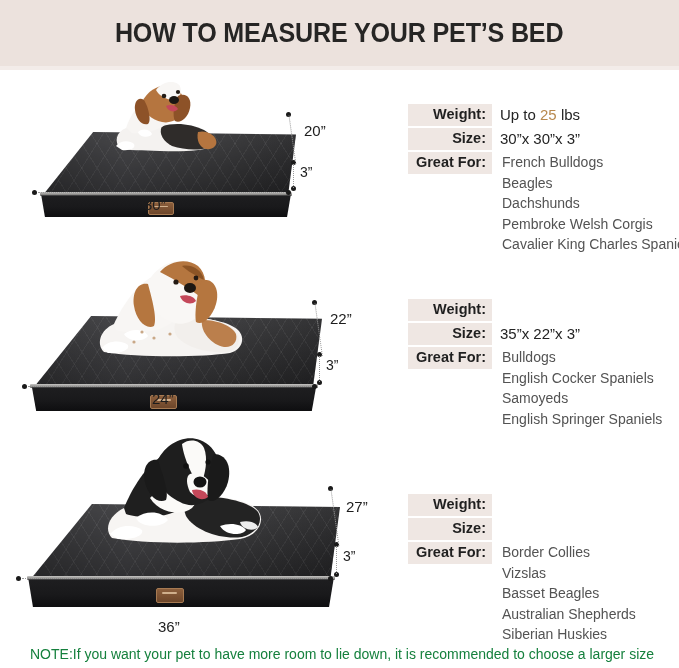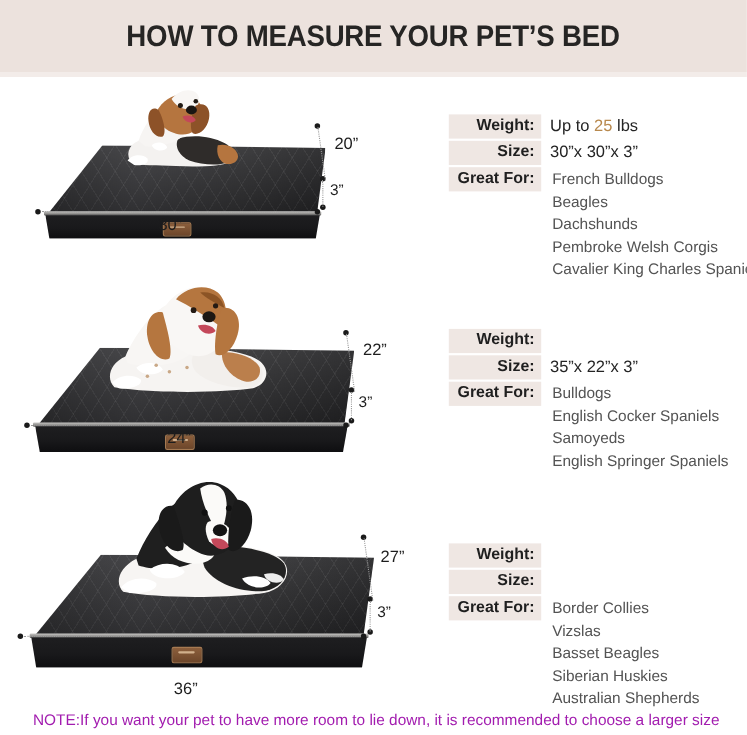--- a/index.html
+++ b/index.html
@@ -133,21 +133,21 @@
   }
   .spec-val .num { color:#b8894e; }
   .breeds { padding-left:10px; }
   .breed {
     font-size:14px; color:#535353; line-height:20.5px; white-space:nowrap;
   }
 
   
   .note {
     position:absolute; left:30px; top:646px;
-    font-size:14px; color:#a21caf; white-space:nowrap;
+    font-size:14px; color:#15803d; white-space:nowrap;
   }
 </style>
 </head>
 <body>
 
 <div class="header">
   <div class="header-title">HOW TO MEASURE YOUR PET’S BED</div>
 </div>
 <div class="header-rule"></div>
 
@@ -339,20 +339,20 @@
     </div>
     <div class="spec-row">
       <div class="spec-key">Size:</div>
     </div>
     <div class="spec-row">
       <div class="spec-key">Great For:</div>
       <div class="breeds">
         <div class="breed">Border Collies</div>
         <div class="breed">Vizslas</div>
         <div class="breed">Basset Beagles</div>
+        <div class="breed">Australian Shepherds</div>
         <div class="breed">Siberian Huskies</div>
-        <div class="breed">Australian Shepherds</div>
       </div>
     </div>
   </div>
 </div>
 
 <div class="note">NOTE:If you want your pet to have more room to lie down, it is recommended to choose a larger size</div>
 
 </body></html>

